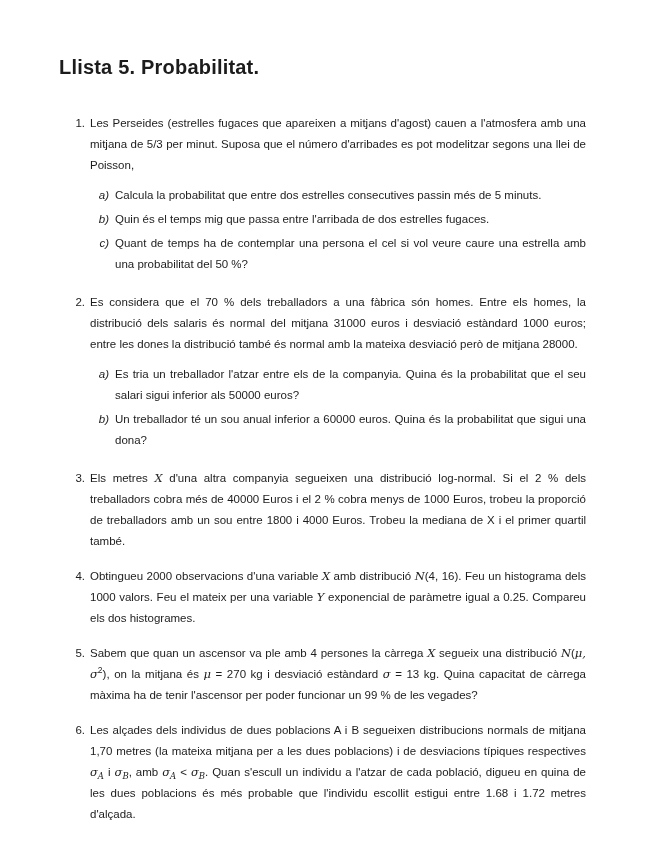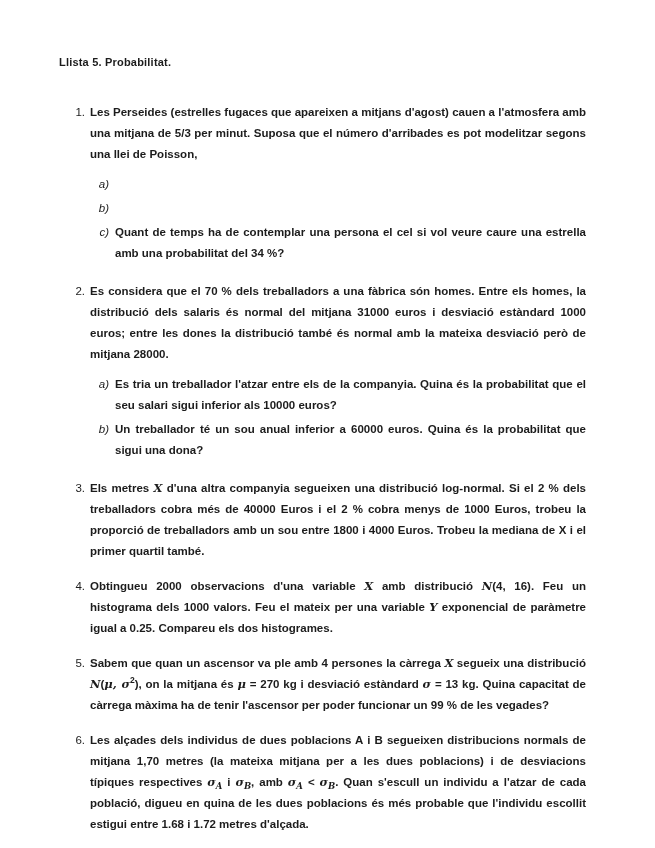--- a/index.html
+++ b/index.html
@@ -9,21 +9,21 @@
     font-family: "Liberation Sans", sans-serif;
     color: #1c1c1c;
     overflow: hidden;
   }
   .page {
     box-sizing: border-box;
     width: 655px; height: 848px;
     padding: 56px 69px 0 59px;
   }
   .title {
-    font-size: 11px;
+    font-size: 20px;
     font-weight: bold;
     margin: 0 0 34px 0;
     letter-spacing: 0.2px;
   }
   .problems { margin-left: 14px; }
   .problem {
     display: flex;
     align-items: flex-start;
     margin-bottom: 14px;
   }
@@ -33,21 +33,20 @@
     line-height: 21px;
     margin-right: 5px;
     text-align: right;
   }
   .pbody { flex: 1 1 auto; min-width: 0; }
   .ptext, .stext {
     margin: 0;
     font-size: 11.5px;
     line-height: 21px;
     text-align: justify;
-    font-weight: bold;
   }
   .math {
     font-family: "DejaVu Serif", serif;
     font-style: italic;
   }
   .ptext sub, .ptext sup {
     font-size: 8.5px;
     line-height: 0;
   }
   .subs { margin-top: 9px; margin-left: 8px; }
@@ -73,40 +72,42 @@
 
   <div class="problems">
 
     <div class="problem">
       <span class="num">1.</span>
       <div class="pbody">
         <p class="ptext"><span>Les Perseides (estrelles fugaces que apareixen a mitjans d'agost) cauen a l'atmosfera amb una mitjana de 5/3 per minut. Suposa que el número d'arribades es pot modelitzar segons una llei de Poisson,</span></p>
         <div class="subs">
           <div class="sub">
             <span class="slabel">a)</span>
+            <p class="stext">Calcula la probabilitat que entre dos estrelles consecutives passin més de 5 minuts.</p>
           </div>
           <div class="sub">
             <span class="slabel">b)</span>
+            <p class="stext">Quin és el temps mig que passa entre l'arribada de dos estrelles fugaces.</p>
           </div>
           <div class="sub">
             <span class="slabel">c)</span>
-            <p class="stext">Quant de temps ha de contemplar una persona el cel si vol veure caure una estrella amb una probabilitat del 34 %?</p>
+            <p class="stext">Quant de temps ha de contemplar una persona el cel si vol veure caure una estrella amb una probabilitat del 50 %?</p>
           </div>
         </div>
       </div>
     </div>
 
     <div class="problem">
       <span class="num">2.</span>
       <div class="pbody">
         <p class="ptext"><span>Es considera que el 70 % dels treballadors a una fàbrica són homes. Entre els homes, la distribució dels salaris és normal del mitjana 31000 euros i desviació estàndard 1000 euros; entre les dones la distribució també és normal amb la mateixa desviació però de mitjana 28000.</span></p>
         <div class="subs">
           <div class="sub">
             <span class="slabel">a)</span>
-            <p class="stext">Es tria un treballador l'atzar entre els de la companyia. Quina és la probabilitat que el seu salari sigui inferior als 10000 euros?</p>
+            <p class="stext">Es tria un treballador l'atzar entre els de la companyia. Quina és la probabilitat que el seu salari sigui inferior als 50000 euros?</p>
           </div>
           <div class="sub">
             <span class="slabel">b)</span>
             <p class="stext">Un treballador té un sou anual inferior a 60000 euros. Quina és la probabilitat que sigui una dona?</p>
           </div>
         </div>
       </div>
     </div>
 
     <div class="problem">

